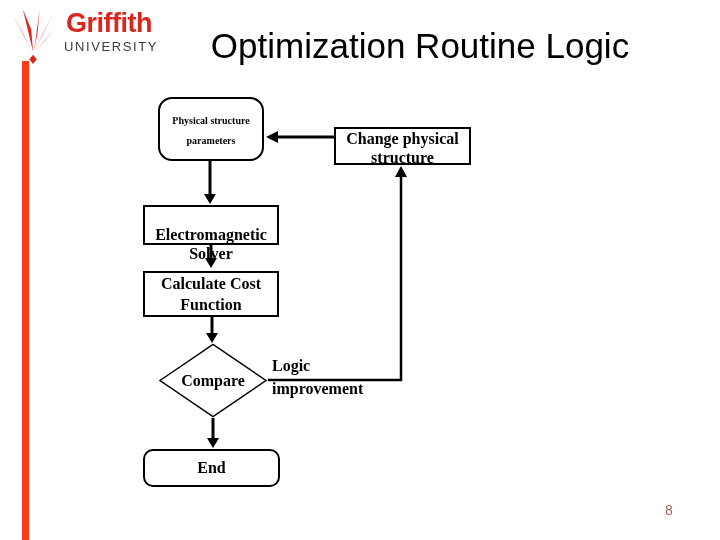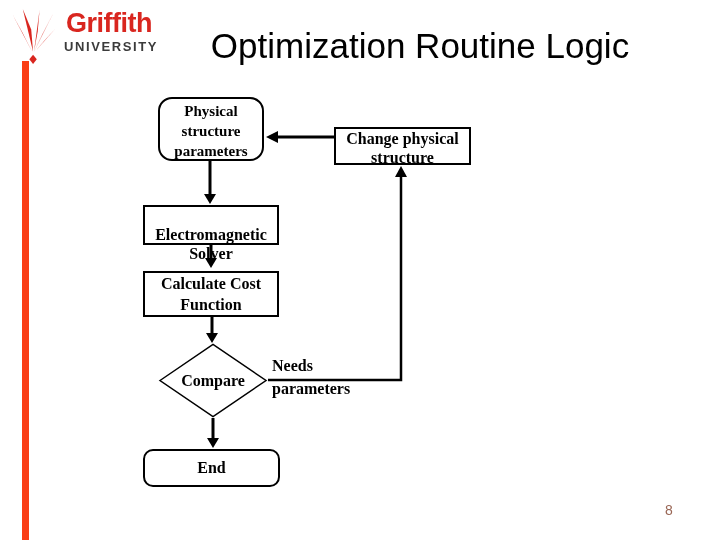--- a/index.html
+++ b/index.html
@@ -11,36 +11,36 @@
   .red-bar{position:absolute;left:22px;top:61px;width:7px;height:479px;background:#FA3D15;}
   
   .logo{position:absolute;left:10px;top:6px;width:150px;height:54px;}
   .logo-icon{position:absolute;left:0;top:2px;}
   .logo-wordmark{
     position:absolute;left:56px;top:2px;font-family:"Liberation Sans",sans-serif;
     font-weight:700;font-size:27px;color:#D9261F;letter-spacing:-0.5px;
   }
   .logo-subtext{
     position:absolute;left:54px;top:33px;font-family:"Liberation Sans",sans-serif;
-    font-weight:700;font-size:13px;color:#3B3B3B;letter-spacing:1.6px;
+    font-weight:400;font-size:13px;color:#3B3B3B;letter-spacing:1.6px;
   }
   
   .title{
     position:absolute;left:110px;top:26px;width:620px;text-align:center;
     font-family:"Liberation Sans",sans-serif;font-size:35px;color:#000;
   }
   
   .connectors{position:absolute;left:0;top:0;pointer-events:none;}
   
   .node{
     position:absolute;box-sizing:border-box;border:2px solid #000;background:#fff;
     font-weight:700;color:#000;text-align:center;
   }
   .node-physical{left:158px;top:97px;width:106px;height:64px;border-radius:14px;
-    font-size:15px;line-height:20px;padding-top:2px;}
+    font-size:10px;line-height:20px;padding-top:12px;}
   .node-change{left:334px;top:127px;width:137px;height:38px;
     font-size:16px;line-height:19px;overflow:visible;}
   .node-solver{left:143px;top:205px;width:136px;height:40px;
     font-size:16px;line-height:19px;padding-top:18px;}
   .node-cost{left:143px;top:271px;width:136px;height:46px;
     font-size:16px;line-height:21px;overflow:visible;}
   .node-end{left:143px;top:449px;width:137px;height:38px;border-radius:10px;
     font-size:16px;line-height:34px;}
   
   .node-compare{
@@ -134,17 +134,17 @@
     <svg width="110" height="75" viewBox="0 0 110 75">
       <polygon points="2,37.5 55,1.5 108,37.5 55,73.5" fill="#ffffff" stroke="#000" stroke-width="1.5"></polygon>
     </svg>
     <div class="diamond-label">Compare</div>
   </div>
 
   <div class="node node-end">
     <span>End</span>
   </div>
 
-  <div class="edge-label">Needs parameters</div>
+  <div class="edge-label">Logic improvement</div>
 
   <div class="page-number">8</div>
 
 </div>
 
 </body></html>

